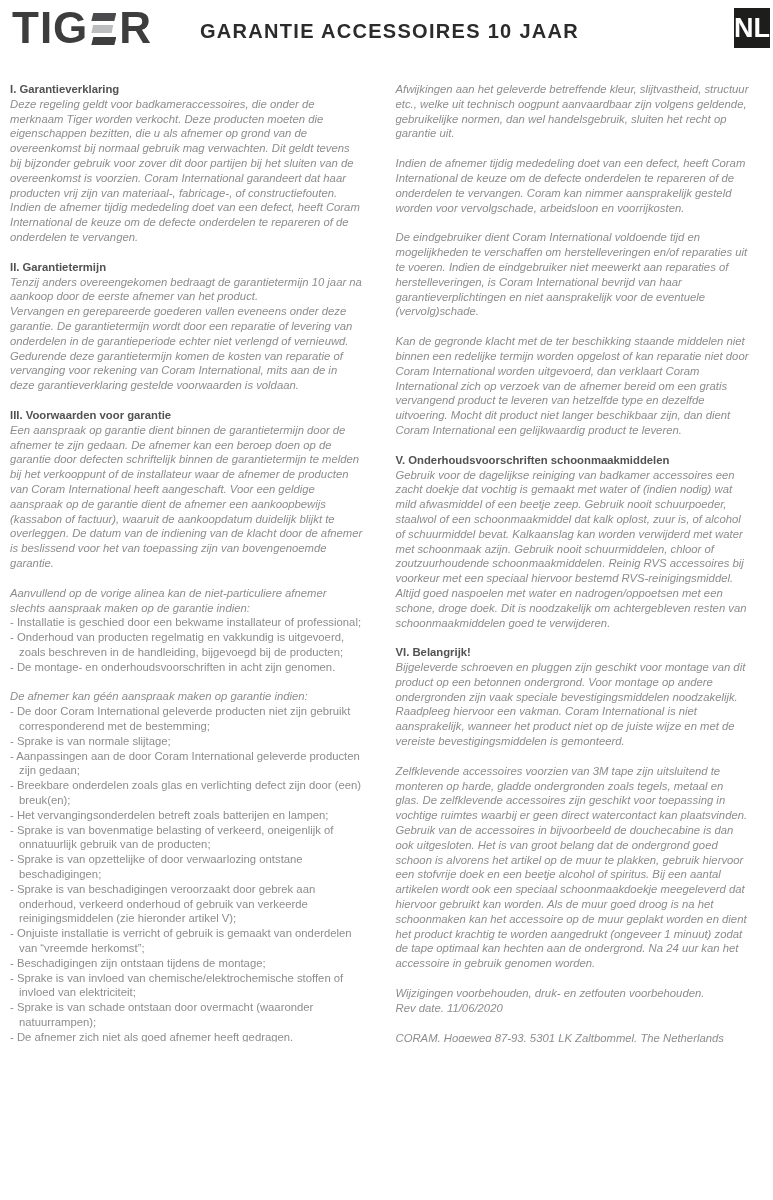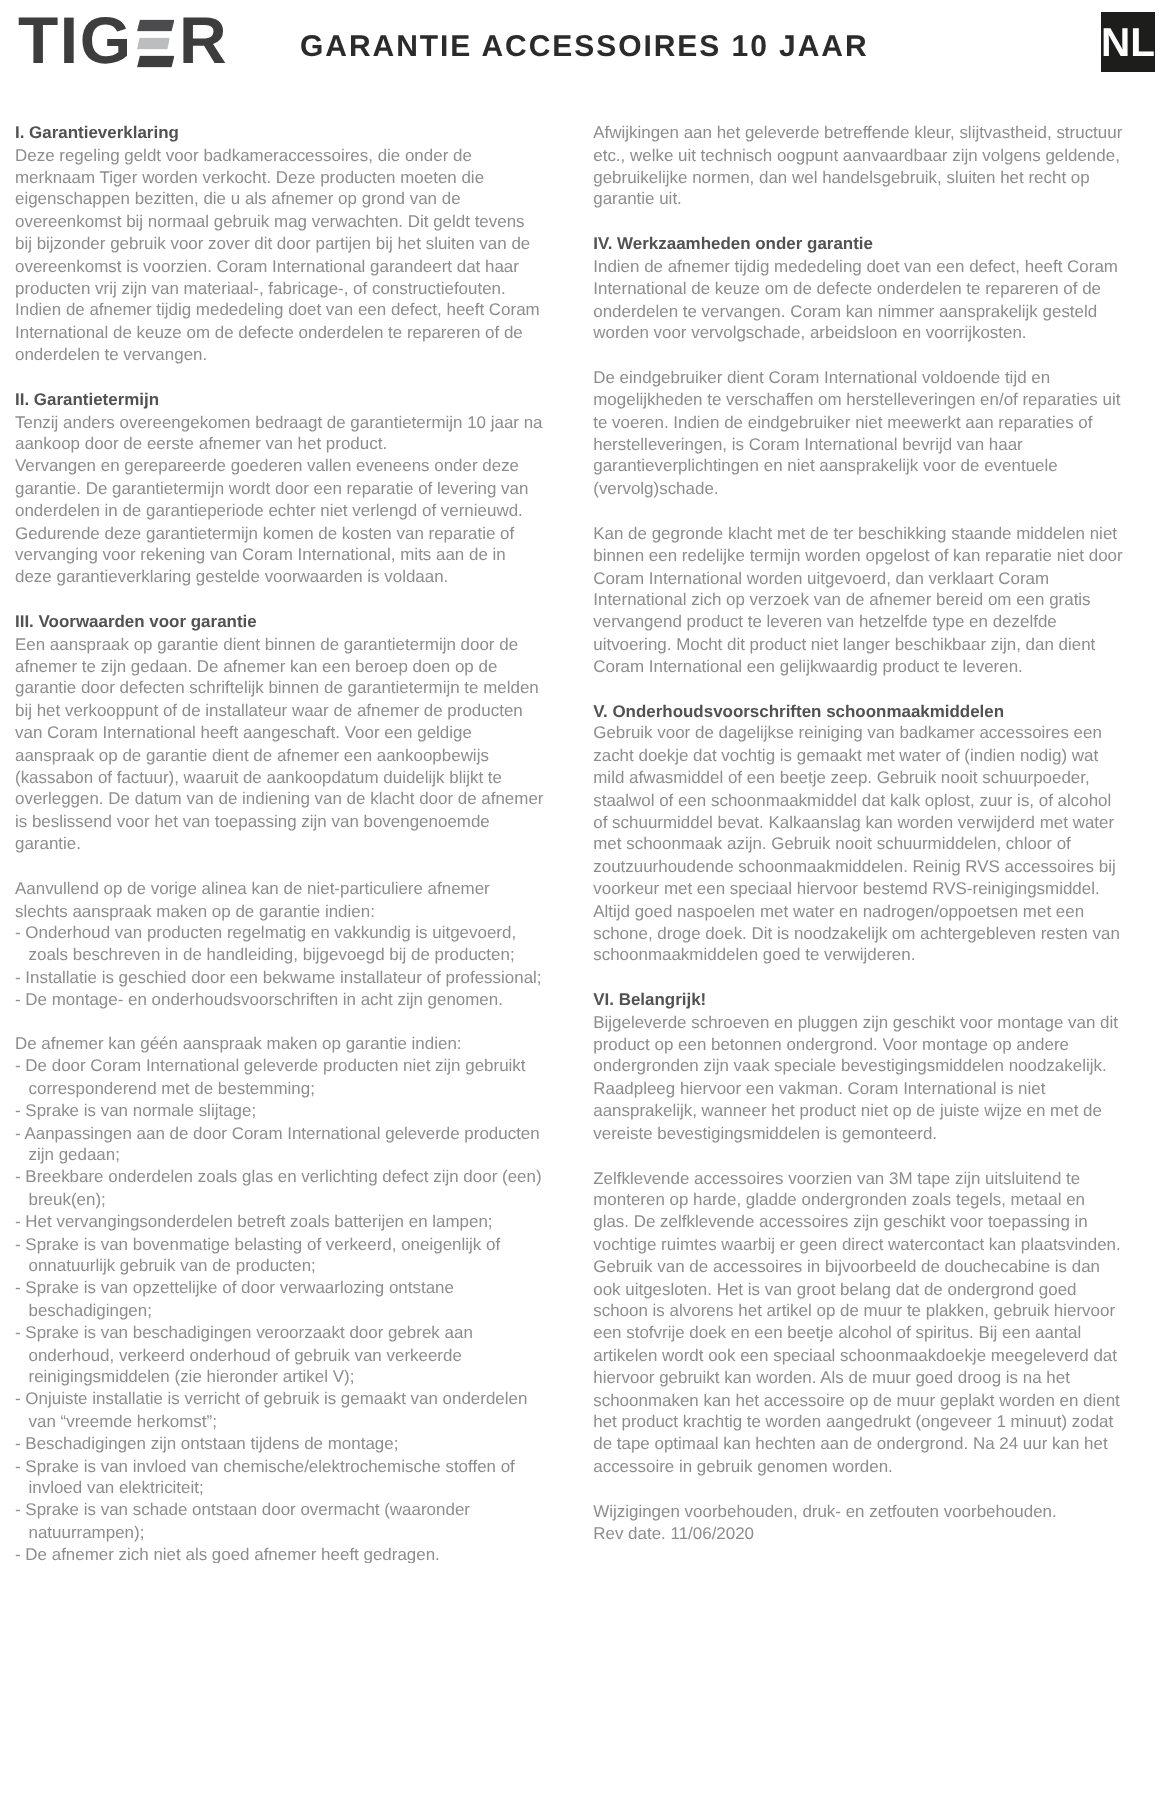--- a/index.html
+++ b/index.html
@@ -20,21 +20,21 @@
   .title { position:absolute; left:200px; top:20px; font-size:20px; font-weight:bold;
            letter-spacing:1.3px; color:#2b2b2b; }
   .badge { position:absolute; right:3px; top:8px; width:36px; height:40px;
            background:#1d1d1b; color:#ffffff; font-size:27px; font-weight:bold;
            display:flex; align-items:center; justify-content:center; }
   
   .columns { position:absolute; top:82px; left:10px; right:24px; display:flex; gap:32px; }
   .col { flex:1 1 0; font-size:11.3px; line-height:14.8px; color:#8d8d8d; }
   .section { margin-bottom:15px; }
   .heading { font-weight:bold; color:#525252; }
-  .para { white-space:pre-line; margin:0 0 15px 0; }
+  .para { white-space:pre-line; margin:0 0 15px 0;font-style:italic; }
   .para:last-child { margin-bottom:0; }
   .para.tight { margin-bottom:0; }
   .item { padding-left:9px; text-indent:-9px; }
   
   .footer { position:absolute; left:3px; right:0; top:1130px; height:62px;
             background:#b5b5b7; border-radius:4px 0 0 46px;
             display:flex; align-items:center; justify-content:flex-end; }
   .footer span { font-size:28px; color:#000000; padding-right:19px; letter-spacing:0.5px; }
 </style>
 </head>
@@ -66,22 +66,22 @@
           <div class="para">Tenzij anders overeengekomen bedraagt de garantietermijn 10 jaar na aankoop door de eerste afnemer van het product.
 Vervangen en gerepareerde goederen vallen eveneens onder deze garantie. De garantietermijn wordt door een reparatie of levering van onderdelen in de garantieperiode echter niet verlengd of vernieuwd.
 Gedurende deze garantietermijn komen de kosten van reparatie of vervanging voor rekening van Coram International, mits aan de in deze garantieverklaring gestelde voorwaarden is voldaan.</div>
         </div>
         <div class="section">
           <div class="heading">III. Voorwaarden voor garantie</div>
           <div class="para">Een aanspraak op garantie dient binnen de garantietermijn door de afnemer te zijn gedaan. De afnemer kan een beroep doen op de garantie door defecten schriftelijk binnen de garantietermijn te melden bij het verkooppunt of de installateur waar de afnemer de producten van Coram International heeft aangeschaft. Voor een geldige aanspraak op de garantie dient de afnemer een aankoopbewijs (kassabon of factuur), waaruit de aankoopdatum duidelijk blijkt te overleggen. De datum van de indiening van de klacht door de afnemer is beslissend voor het van toepassing zijn van bovengenoemde garantie.</div>
         </div>
         <div class="section">
           <div class="para tight">Aanvullend op de vorige alinea kan de niet-particuliere afnemer slechts aanspraak maken op de garantie indien:</div>
+          <div class="item">- Installatie is geschied door een bekwame installateur of professional;</div>
           <div class="item">- Onderhoud van producten regelmatig en vakkundig is uitgevoerd, zoals beschreven in de handleiding, bijgevoegd bij de producten;</div>
-          <div class="item">- Installatie is geschied door een bekwame installateur of professional;</div>
           <div class="item">- De montage- en onderhoudsvoorschriften in acht zijn genomen.</div>
         </div>
         <div class="section">
           <div class="para tight">De afnemer kan géén aanspraak maken op garantie indien:</div>
           <div class="item">- De door Coram International geleverde producten niet zijn gebruikt corresponderend met de bestemming;</div>
           <div class="item">- Sprake is van normale slijtage;</div>
           <div class="item">- Aanpassingen aan de door Coram International geleverde producten zijn gedaan;</div>
           <div class="item">- Breekbare onderdelen zoals glas en verlichting defect zijn door (een) breuk(en);</div>
           <div class="item">- Het vervangingsonderdelen betreft zoals batterijen en lampen;</div>
           <div class="item">- Sprake is van bovenmatige belasting of verkeerd, oneigenlijk of onnatuurlijk gebruik van de producten;</div>
@@ -92,21 +92,20 @@
           <div class="item">- Sprake is van invloed van chemische/elektrochemische stoffen of invloed van elektriciteit;</div>
           <div class="item">- Sprake is van schade ontstaan door overmacht (waaronder natuurrampen);</div>
           <div class="item">- De afnemer zich niet als goed afnemer heeft gedragen.</div>
         </div>
       </div>
     <div class="col" id="col-right">
         <div class="section">
           <div class="para">Afwijkingen aan het geleverde betreffende kleur, slijtvastheid, structuur etc., welke uit technisch oogpunt aanvaardbaar zijn volgens geldende, gebruikelijke normen, dan wel handelsgebruik, sluiten het recht op garantie uit.</div>
         </div>
         <div class="section">
-          <div class="heading">IV. Werkzaamheden onder garantie</div>
           <div class="para">Indien de afnemer tijdig mededeling doet van een defect, heeft Coram International de keuze om de defecte onderdelen te repareren of de onderdelen te vervangen. Coram kan nimmer aansprakelijk gesteld worden voor vervolgschade, arbeidsloon en voorrijkosten.</div>
           <div class="para">De eindgebruiker dient Coram International voldoende tijd en mogelijkheden te verschaffen om herstelleveringen en/of reparaties uit te voeren. Indien de eindgebruiker niet meewerkt aan reparaties of herstelleveringen, is Coram International bevrijd van haar garantieverplichtingen en niet aansprakelijk voor de eventuele (vervolg)schade.</div>
           <div class="para">Kan de gegronde klacht met de ter beschikking staande middelen niet binnen een redelijke termijn worden opgelost of kan reparatie niet door Coram International worden uitgevoerd, dan verklaart Coram International zich op verzoek van de afnemer bereid om een gratis vervangend product te leveren van hetzelfde type en dezelfde uitvoering. Mocht dit product niet langer beschikbaar zijn, dan dient Coram International een gelijkwaardig product te leveren.</div>
         </div>
         <div class="section">
           <div class="heading">V. Onderhoudsvoorschriften schoonmaakmiddelen</div>
           <div class="para">Gebruik voor de dagelijkse reiniging van badkamer accessoires een zacht doekje dat vochtig is gemaakt met water of (indien nodig) wat mild afwasmiddel of een beetje zeep. Gebruik nooit schuurpoeder, staalwol of een schoonmaakmiddel dat kalk oplost, zuur is, of alcohol of schuurmiddel bevat. Kalkaanslag kan worden verwijderd met water met schoonmaak azijn. Gebruik nooit schuurmiddelen, chloor of zoutzuurhoudende schoonmaakmiddelen. Reinig RVS accessoires bij voorkeur met een speciaal hiervoor bestemd RVS-reinigingsmiddel. Altijd goed naspoelen met water en nadrogen/oppoetsen met een schone, droge doek. Dit is noodzakelijk om achtergebleven resten van schoonmaakmiddelen goed te verwijderen.</div>
         </div>
         <div class="section">
           <div class="heading">VI. Belangrijk!</div>

